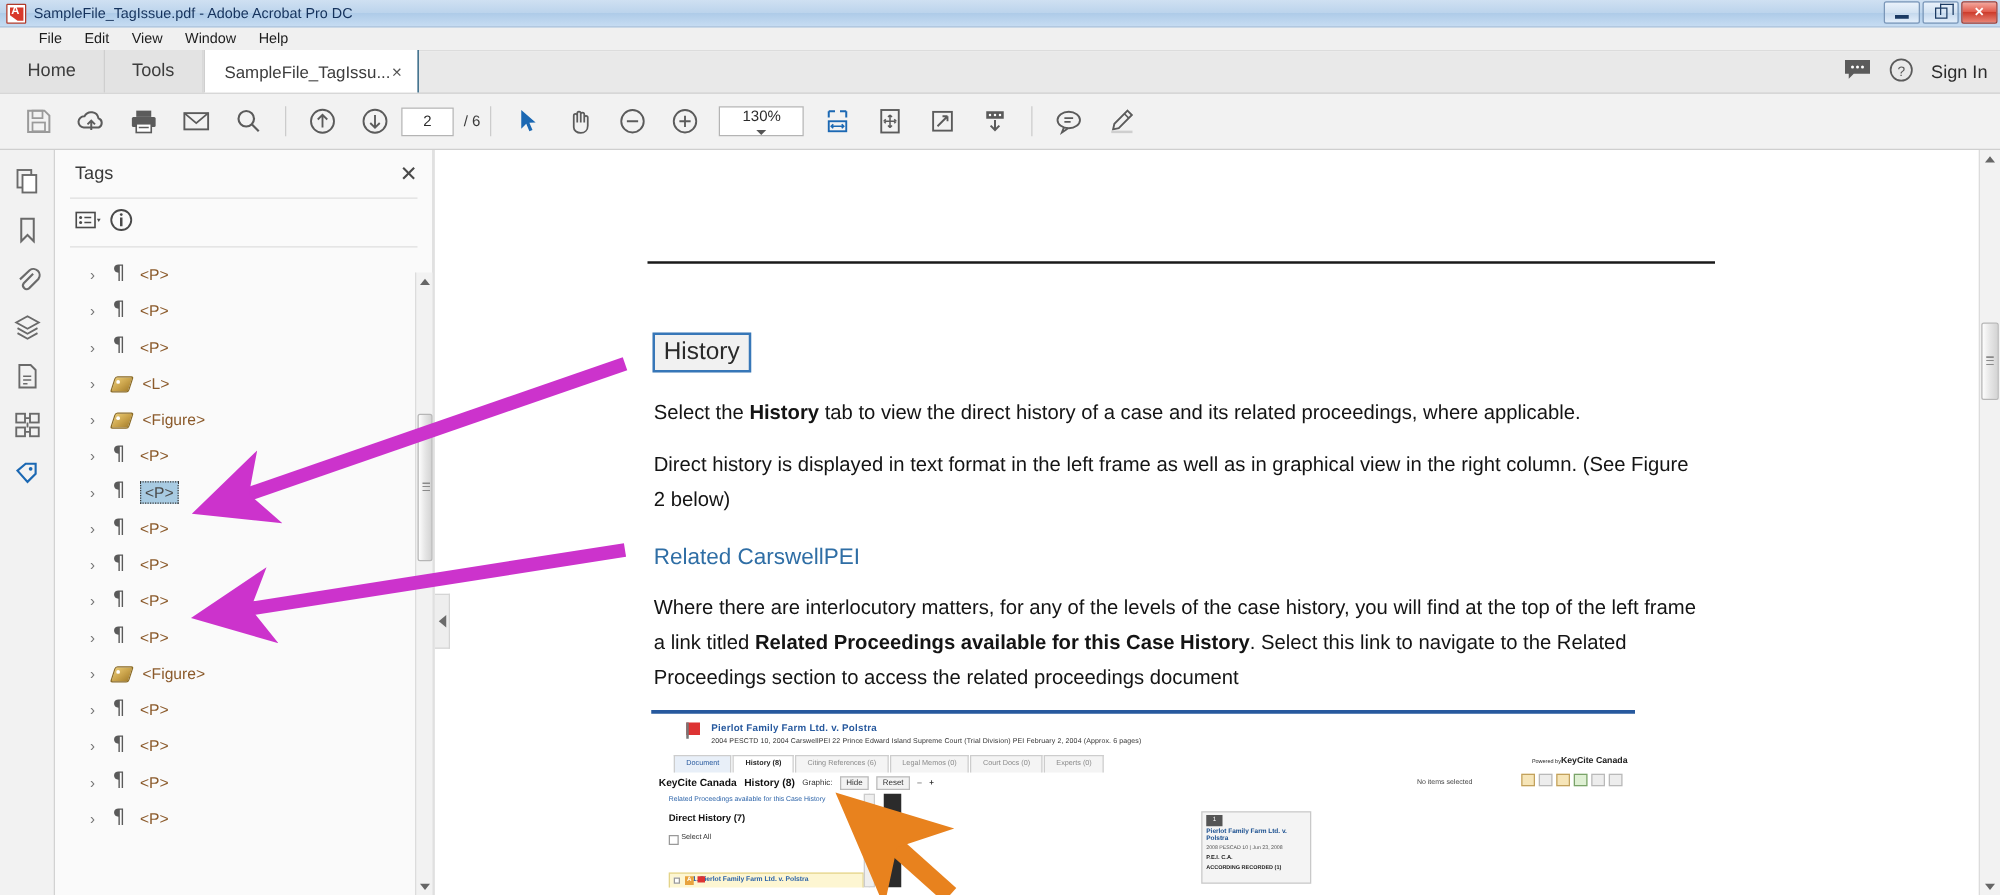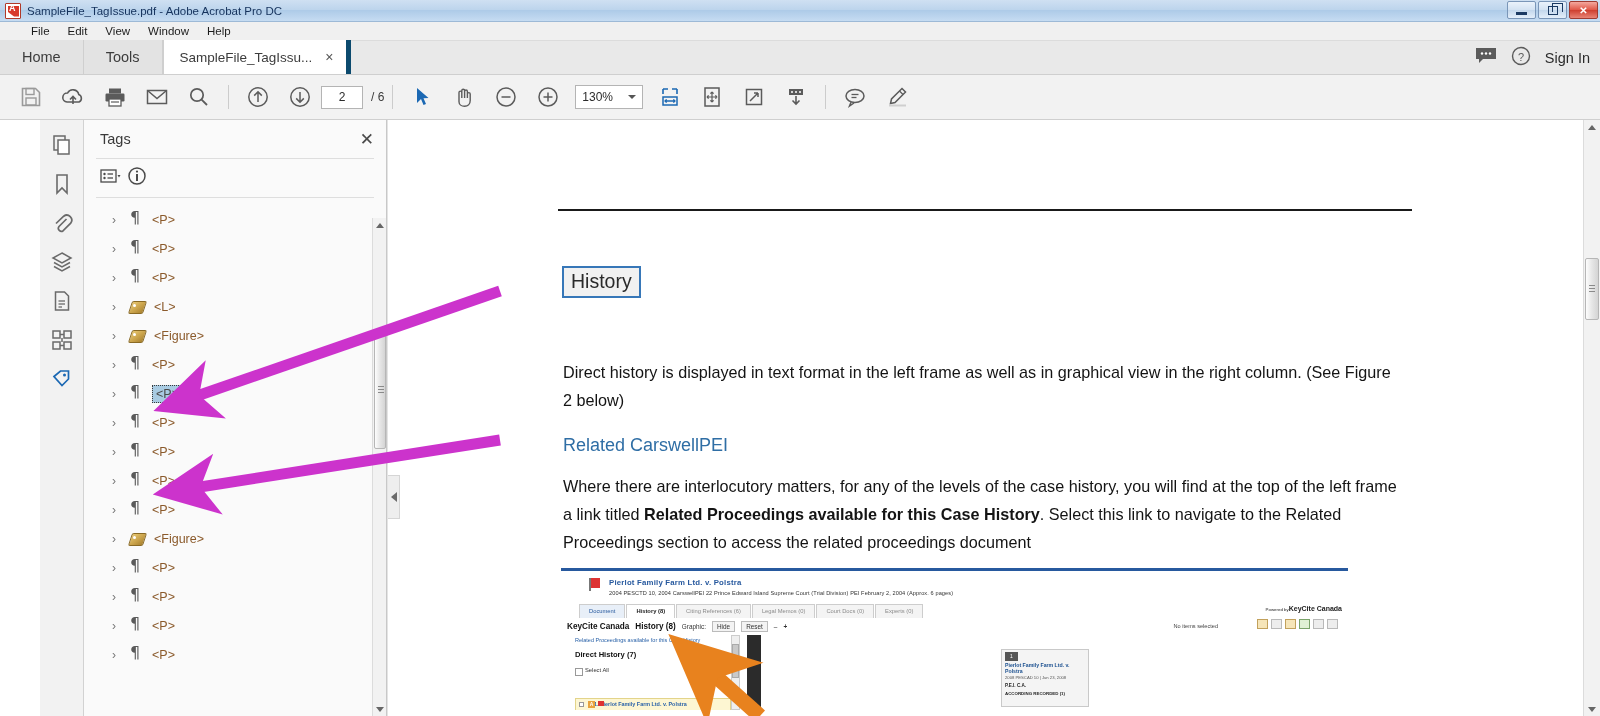--- a/index.html
+++ b/index.html
@@ -64,23 +64,23 @@
   .tabstrip {
     height: 34px; background: #e9e9e9; border-bottom: 1px solid #cfcfcf;
     display: flex; align-items: flex-end; position: relative;
   }
   .tab-home, .tab-tools {
     height: 34px; display: flex; align-items: center; padding: 0 22px;
     font-size: 14.5px; color: #3c3c3c; background: #e3e3e3;
     border-right: 1px solid #cfcfcf;
   }
   .tab-doc {
-    height: 34px; display: flex; align-items: center; gap: 13px;
+    height: 34px; display: flex; align-items: center; gap: 1px;
     padding: 0 12px 0 16px; background: #ffffff;
-    border-left: 1px solid #cfcfcf; border-right: 5px solid #0c4a6e;
+    border-left: 1px solid #cfcfcf; border-right: 1px solid #0c4a6e;
     font-size: 13.5px; color: #3c3c3c;
   }
   .tab-close { font-size: 14px; color: #555; cursor: default; }
   .tabstrip-right {
     position: absolute; right: 10px; top: 0; height: 34px;
     display: flex; align-items: center; gap: 14px;
   }
   .signin { font-size: 14.5px; color: #2b2b2b; }
 
   
@@ -94,26 +94,26 @@
   .sep { width: 1px; height: 24px; background: #cccccc; margin: 0 8px; }
   .pagebox {
     width: 42px; height: 23px; border: 1px solid #b4b4b4; background: #ffffff;
     display: flex; align-items: center; justify-content: center;
     font-size: 12px; color: #2b2b2b;
   }
   .pagetotal { font-size: 12px; color: #3a3a3a; margin-left: 8px; }
   .zoombox {
     width: 68px; height: 24px; border: 1px solid #b4b4b4; background: #ffffff;
     display: flex; align-items: center; justify-content: space-between;
-    padding: 0 6px; font-size: 12px; color: #2b2b2b; margin: 0 6px;
+    padding: 0 6px; font-size: 12px; color: #2b2b2b; margin: 0 6px; flex-direction: column;
   }
   .caret { width:0;height:0;border-left:4px solid transparent;border-right:4px solid transparent;border-top:4px solid #555; }
 
   
-  .body { display: flex; height: 596px; padding-left: 40px; }
+  .body { display: flex; height: 596px; }
 
   
   .rail {
     width: 44px; background: #f2f2f2; border-right: 1px solid #d2d2d2;
     display: flex; flex-direction: column; align-items: center; padding-top: 12px; gap: 13px;
   }
   .rail-btn { width: 30px; height: 26px; display: flex; align-items: center; justify-content: center; }
   .rail-btn.active { }
 
   
@@ -637,20 +637,23 @@
     <div class="viewport">
       <div class="collapse-handle">
         <span class="tri-left"></span>
       </div>
 
       <div class="page">
         <div class="hrule"></div>
 
         <div class="h-history">History</div>
 
+        <div class="para p1">
+          <span>Select the </span><b>History</b><span> tab to view the direct history of a case and its related proceedings, where applicable.</span>
+        </div>
 
         <div class="para p2">Direct history is displayed in text format in the left frame as well as in graphical view in the right column. (See Figure 2 below)</div>
 
         <div class="h-related">Related CarswellPEI</div>
 
         <div class="para p3">
           <span>Where there are interlocutory matters, for any of the levels of the case history, you will find at the top of the left frame a link titled </span><b>Related Proceedings available for this Case History</b><span>. Select this link to navigate to the Related Proceedings section to access the related proceedings document</span>
         </div>
 
         <div class="figure">

